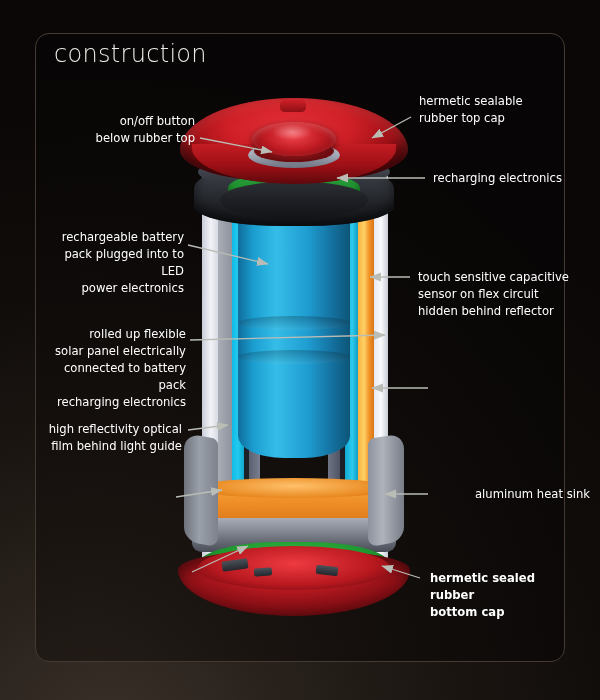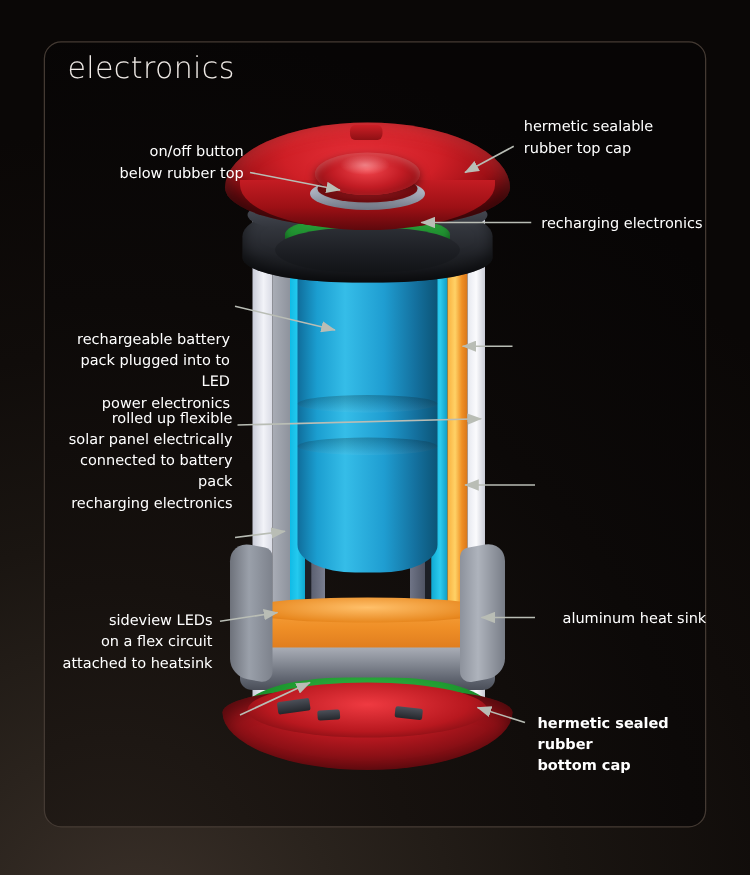--- a/index.html
+++ b/index.html
@@ -183,21 +183,21 @@
     background:radial-gradient(closest-side, rgba(255,255,255,.35), rgba(255,255,255,0));
   }
 </style>
 </head>
 <body>
 
 <div id="stage">
 
   <div id="panel"></div>
 
-  <div id="title">electronics</div>
+  <div id="title">construction</div>
 
   <div id="art">
 
     <div id="bodyWrap">
       <div class="shell lay" style="left:6px;width:16px;background:linear-gradient(90deg,#c9ccd8,#f2f3f8 55%,#d8dae4);"></div>
       <div class="shell lay" style="left:22px;width:14px;background:linear-gradient(90deg,#a9adb6,#8e939d);"></div>
       <div class="shell lay" style="left:36px;width:12px;background:linear-gradient(90deg,#10bbe6,#24c9ee 50%,#0fa7cf);"></div>
       <div class="shell lay" style="left:48px;width:5px;background:#1d2027;"></div>
       <div class="shell lay" style="left:53px;width:11px;background:linear-gradient(90deg,#5b6070,#7a7f90);"></div>
 
@@ -264,27 +264,29 @@
       <line x1="192" y1="572" x2="248" y2="546"></line>
       <line x1="420" y1="578" x2="382" y2="566"></line>
     </g>
   </svg>
 
   <div class="label r" style="left:55px;top:113px;width:140px;">on/off button
 below rubber top</div>
   <div class="label l" style="left:419px;top:93px;width:150px;">hermetic sealable
 rubber top cap</div>
   <div class="label l" style="left:433px;top:170px;width:140px;">recharging electronics</div>
-  <div class="label r" style="left:42px;top:229px;width:142px;margin-top:34px;">rechargeable battery
+  <div class="label r" style="left:42px;top:229px;width:142px;">rechargeable battery
 pack plugged into to LED
 power electronics</div>
+  <div class="label l" style="left:418px;top:269px;width:160px;">touch sensitive capacitive
+sensor on flex circuit
+hidden behind reflector</div>
   <div class="label r" style="left:38px;top:326px;width:148px;">rolled up flexible
 solar panel electrically
 connected to battery pack
 recharging electronics</div>
-  <div class="label r" style="left:42px;top:488px;width:128px;">sideview LEDs
-on a flex circuit
-attached to heatsink</div>
-  <div class="label l" style="left:450px;top:486px;width:140px;">aluminum heat sink</div>
+  <div class="label r" style="left:32px;top:421px;width:150px;">high reflectivity optical
+film behind light guide</div>
+  <div class="label l" style="left:450px;top:486px;width:140px;text-align:right;">aluminum heat sink</div>
   <div class="label l" style="left:430px;top:570px;width:150px;font-weight:bold;">hermetic sealed rubber
 bottom cap</div>
 
 </div>
 
 </body></html>

